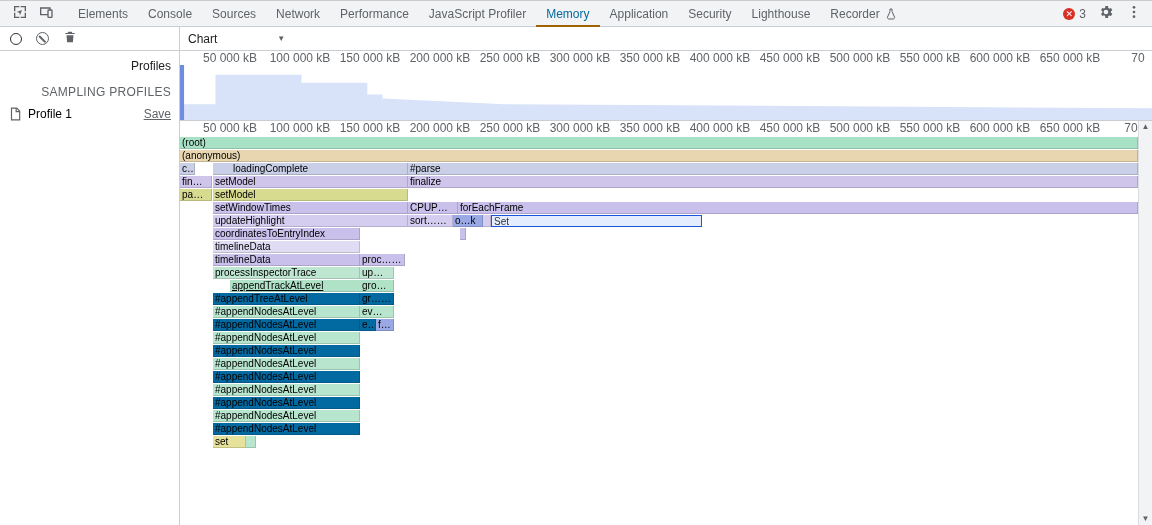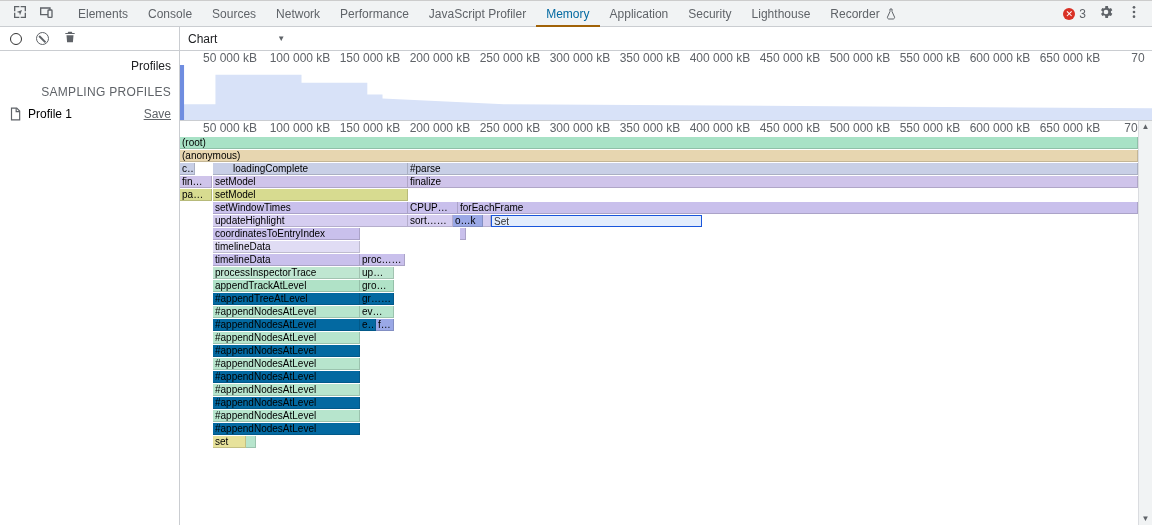--- a/index.html
+++ b/index.html
@@ -223,21 +223,21 @@
           </div>
           <div class="frow">
             <div class="bar c-lav" style="left: 33px; width: 147px;">timelineData</div>
             <div class="bar c-lav" style="left: 180px; width: 45px;">proc…ata</div>
           </div>
           <div class="frow">
             <div class="bar c-mint" style="left: 33px; width: 147px;">processInspectorTrace</div>
             <div class="bar c-mint" style="left: 180px; width: 34px;">up…up</div>
           </div>
           <div class="frow">
-            <div class="bar c-mint2" style="left: 33px; width: 147px;">appendTrackAtLevel</div>
+            <div class="bar c-mint2" style="left: 50px; width: 147px; text-decoration: underline;">appendTrackAtLevel</div>
             <div class="bar c-mint2" style="left: 180px; width: 34px;">gro…ts</div>
           </div>
           <div class="frow">
             <div class="bar c-green2" style="left: 33px; width: 147px;">#appendTreeAtLevel</div>
             <div class="bar c-green2" style="left: 180px; width: 34px;">gr…ew</div>
           </div>
           <div class="frow">
             <div class="bar c-green3" style="left: 33px; width: 147px;">#appendNodesAtLevel</div>
             <div class="bar c-green3" style="left: 180px; width: 34px;">ev…ew</div>
           </div>

